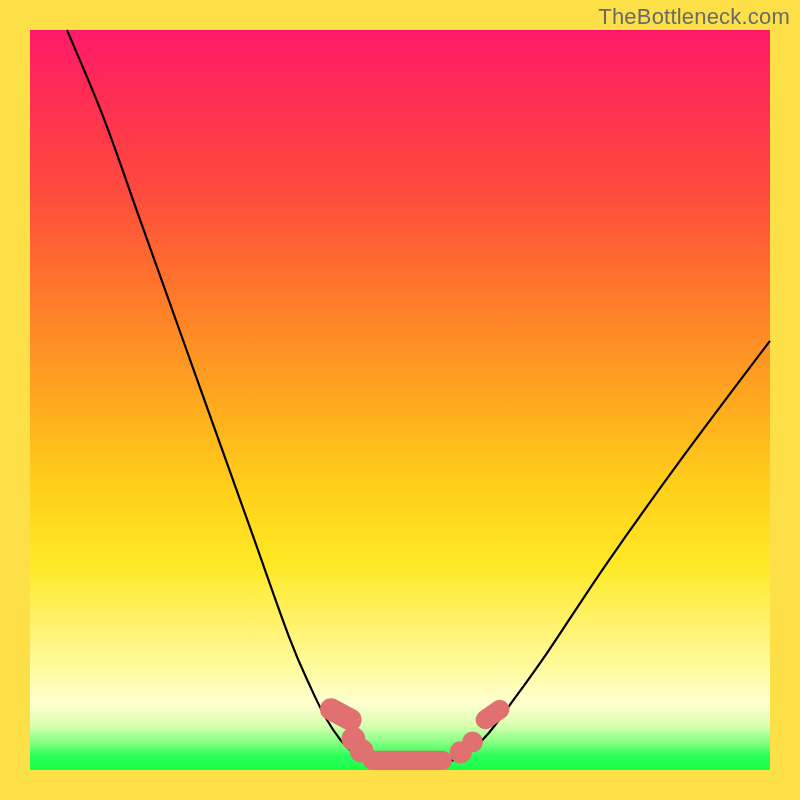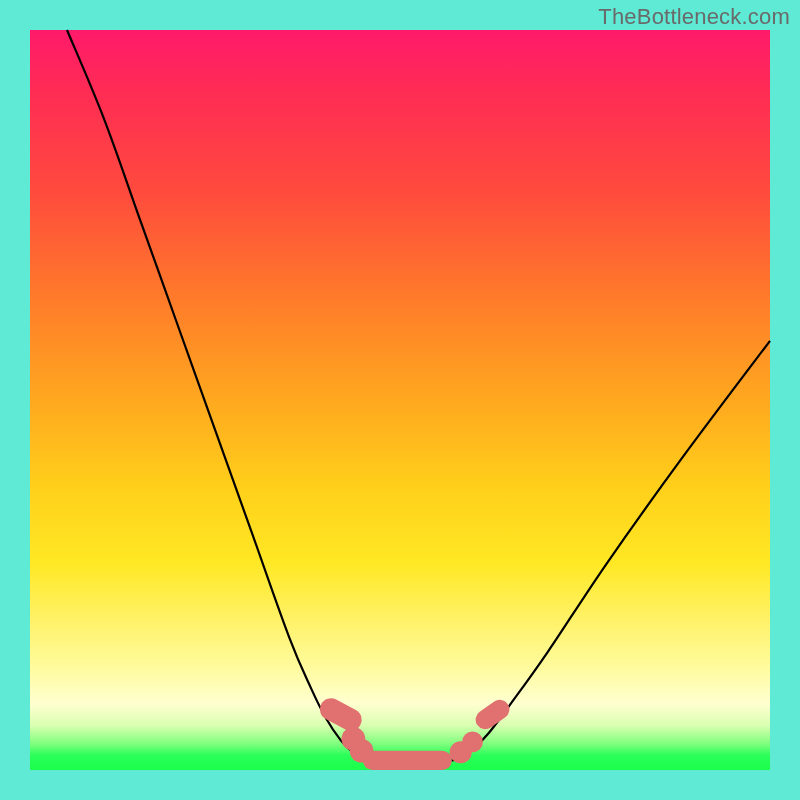--- a/index.html
+++ b/index.html
@@ -9,21 +9,21 @@
     height: 800px;
     background: #000;
     overflow: hidden;
   }
   .frame {
     position: absolute;
     left: 0;
     top: 0;
     width: 800px;
     height: 800px;
-    background: #5eead4;
+    background: #fde047;
   }
   .plot-area {
     position: absolute;
     left: 30px;
     top: 30px;
     width: 740px;
     height: 740px;
     
     background: linear-gradient(
       to bottom,

